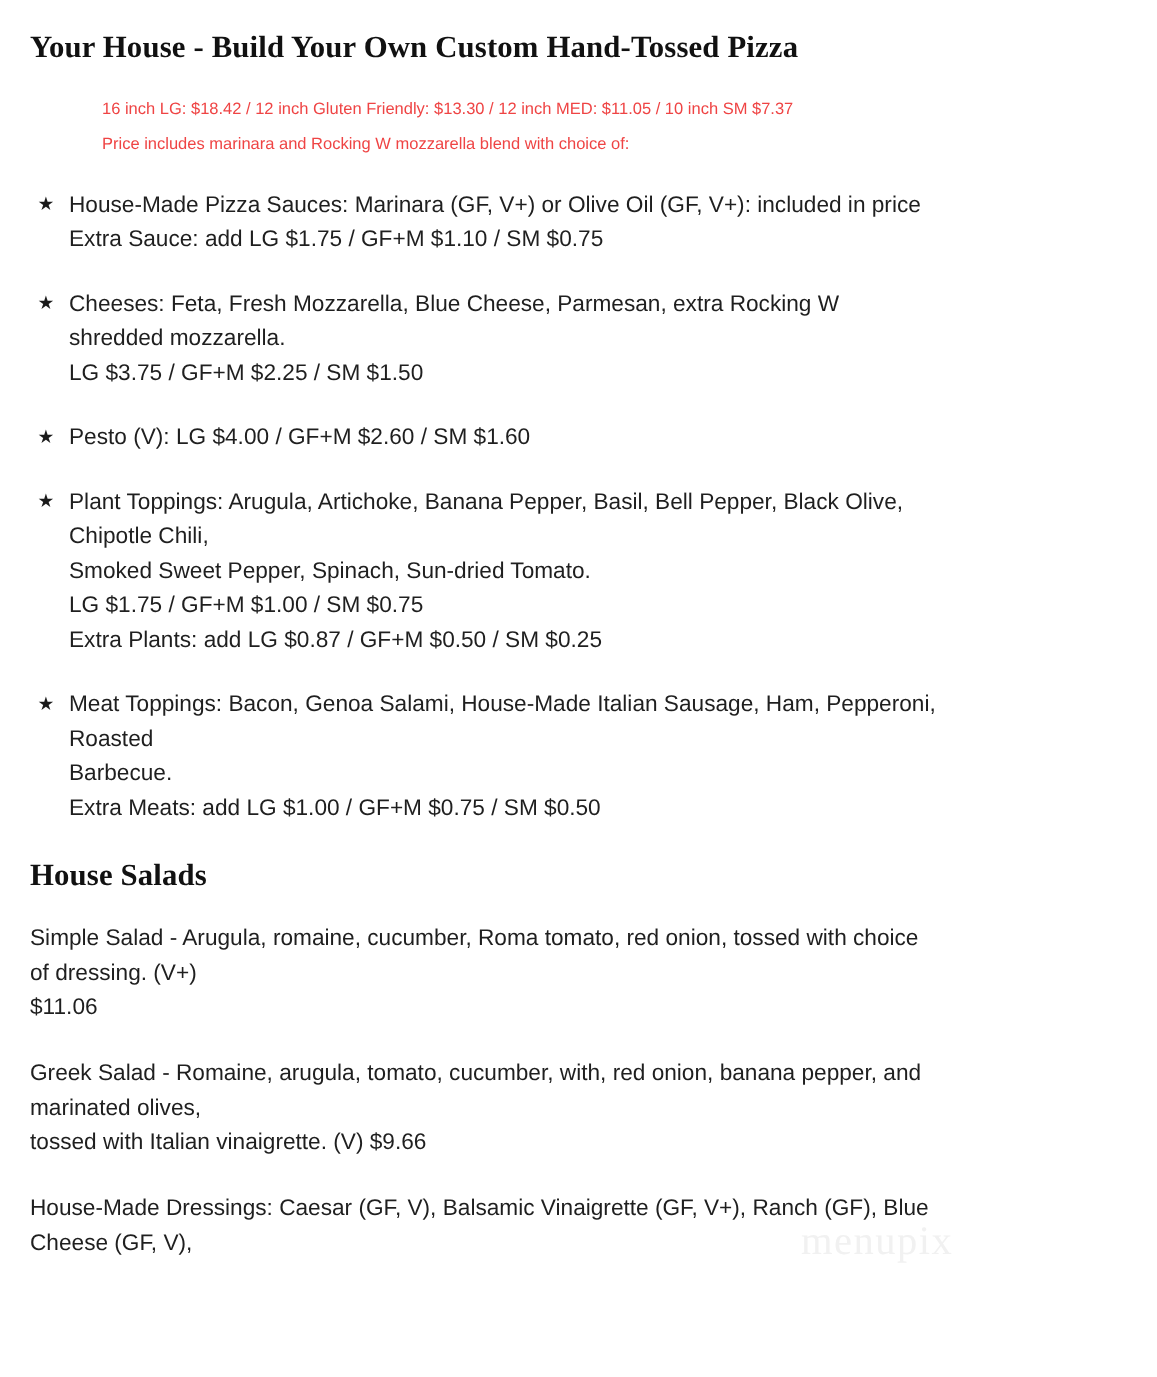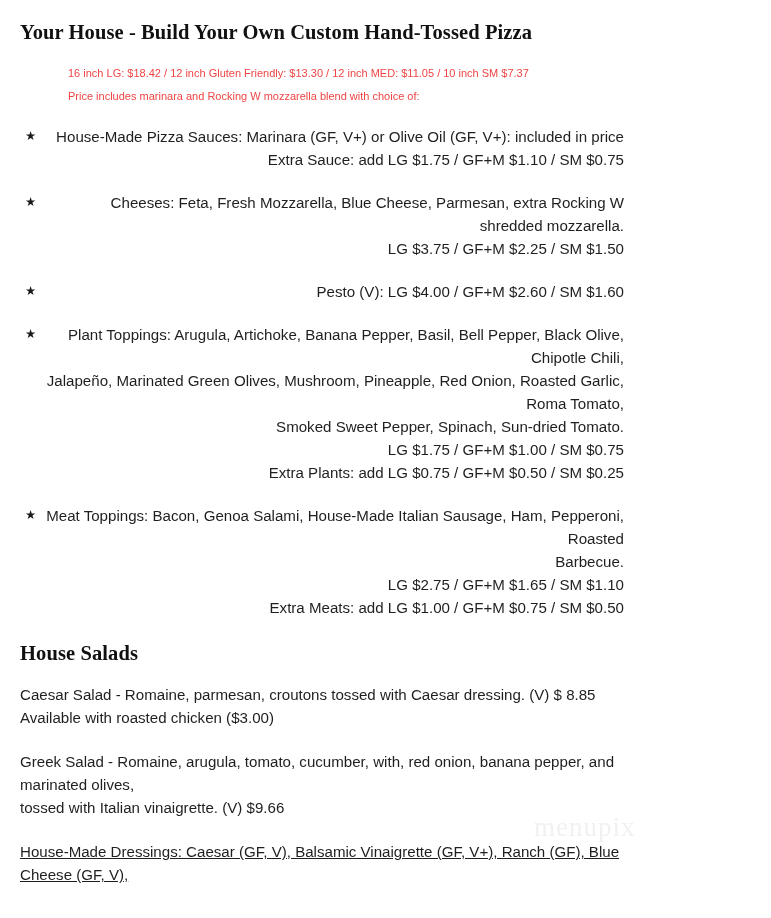--- a/index.html
+++ b/index.html
@@ -66,32 +66,32 @@
     padding-left: 5px;
     box-sizing: border-box;
     user-select: none;
   }
   .bullet-lines {
     flex: 1 1 auto;
     font-size: 15.1px;
     line-height: 23px;
     color: #1f1f1f;
   }
-  .bullet-lines .ln { display: block; text-align: right; }
+  .bullet-lines .ln { display: block; }
 
   
   .salads-head-wrap { margin-top: 20px; }
   .salad-list { margin-top: 18px; }
   .salad-entry {
     font-size: 15.1px;
     line-height: 23px;
     color: #1f1f1f;
     margin-bottom: 21px;
   }
-  .salad-entry:last-child { margin-bottom: 16px; text-decoration: underline; }
+  .salad-entry:last-child { margin-bottom: 16px; }
   .salad-entry .ln { display: block; }
 
   
   .watermark {
     position: absolute;
     left: 534px;
     top: 812px;
     font-family: Liberation Serif, serif;
     font-size: 27px;
     letter-spacing: 1px;
@@ -136,51 +136,49 @@
       <span class="star-icon">★</span>
       <div class="bullet-lines">
         <span class="ln">Pesto (V): LG $4.00 / GF+M $2.60 / SM $1.60</span>
       </div>
     </div>
 
     <div class="bullet-item">
       <span class="star-icon">★</span>
       <div class="bullet-lines">
         <span class="ln">Plant Toppings: Arugula, Artichoke, Banana Pepper, Basil, Bell Pepper, Black Olive, Chipotle Chili,</span>
-        <span class="ln">Jalapeño, Marinated Green Olives, Mushroom, Pineapple, Red Onion, Roasted Garlic, Roma Tomato,</span>
         <span class="ln">Smoked Sweet Pepper, Spinach, Sun-dried Tomato.</span>
         <span class="ln">LG $1.75 / GF+M $1.00 / SM $0.75</span>
-        <span class="ln">Extra Plants: add LG $0.75 / GF+M $0.50 / SM $0.25</span>
+        <span class="ln">Extra Plants: add LG $0.87 / GF+M $0.50 / SM $0.25</span>
       </div>
     </div>
 
     <div class="bullet-item">
       <span class="star-icon">★</span>
       <div class="bullet-lines">
         <span class="ln">Meat Toppings: Bacon, Genoa Salami, House-Made Italian Sausage, Ham, Pepperoni, Roasted</span>
         <span class="ln">Barbecue.</span>
-        <span class="ln">LG $2.75 / GF+M $1.65 / SM $1.10</span>
         <span class="ln">Extra Meats: add LG $1.00 / GF+M $0.75 / SM $0.50</span>
       </div>
     </div>
 
   </div>
 
   <div class="salads-head-wrap">
     <h2 class="section-title title-salads">House Salads</h2>
   </div>
 
   <div class="salad-list">
 
+    <div class="salad-entry">
+      <span class="ln">Simple Salad - Arugula, romaine, cucumber, Roma tomato, red onion, tossed with choice of dressing. (V+)</span>
+      <span class="ln">$11.06</span>
+    </div>
 
 
-    <div class="salad-entry">
-      <span class="ln">Caesar Salad - Romaine, parmesan, croutons tossed with Caesar dressing. (V) $ 8.85</span>
-      <span class="ln">Available with roasted chicken ($3.00)</span>
-    </div>
 
     <div class="salad-entry">
       <span class="ln">Greek Salad - Romaine, arugula, tomato, cucumber, with, red onion, banana pepper, and marinated olives,</span>
       <span class="ln">tossed with Italian vinaigrette. (V) $9.66</span>
     </div>
 
     <div class="salad-entry">
       <span class="ln">House-Made Dressings: Caesar (GF, V), Balsamic Vinaigrette (GF, V+), Ranch (GF), Blue Cheese (GF, V),</span>
 
     </div>

